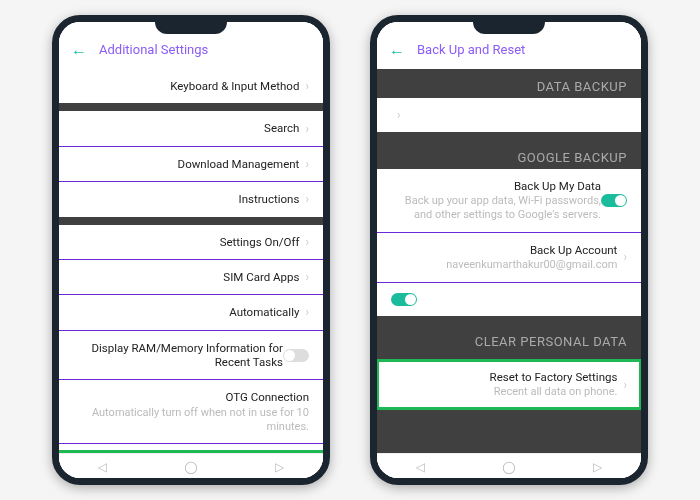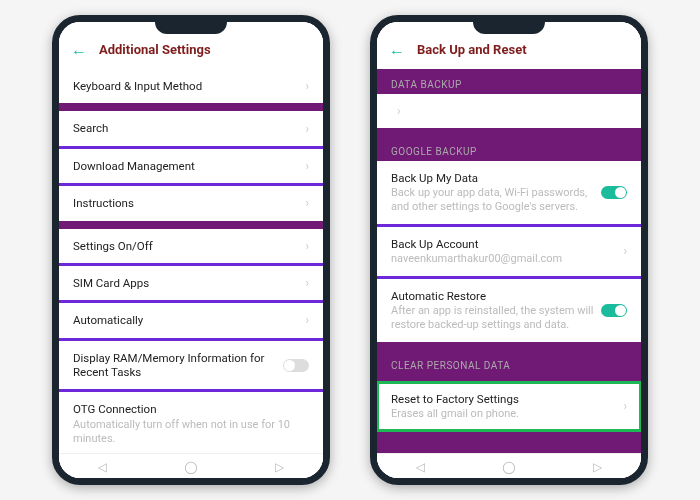--- a/index.html
+++ b/index.html
@@ -46,42 +46,43 @@
     background: #fff;
     gap: 12px;
   }
   .back-arrow {
     color: #1abc9c;
     font-size: 16px;
     font-weight: bold;
   }
   .header-title {
     font-size: 13px;
-    font-weight: 700;
-    color: #7f1d1d;
+    font-weight: 400;
+    color: #8b5cf6;
   }
   .content {
     flex: 1;
     overflow: hidden;
-    background: #701a75;
+    background: #404040;
+    text-align: right;
   }
   .section-label {
-    font-size: 10px;
+    font-size: 13px;
     color: #aaa;
     letter-spacing: 0.5px;
     padding: 10px 14px 4px 14px;
     text-transform: uppercase;
   }
   .row {
     background: #fff;
     padding: 10px 14px;
     display: flex;
     align-items: center;
     justify-content: space-between;
-    border-bottom: 3px solid #6d28d9;
+    border-bottom: 1px solid #6d28d9;
     position: relative;
   }
   .row:last-child { border-bottom: none; }
   .row-main {
     flex: 1;
     min-width: 0;
   }
   .row-title {
     font-size: 11.5px;
     color: #222;
@@ -257,34 +258,30 @@
           <div class="toggle"></div>
         </div>
         <div class="row">
           <div class="row-main">
             <div class="row-title">Back Up Account</div>
             <div class="row-sub">naveenkumarthakur00@gmail.com</div>
           </div>
           <span class="chevron">›</span>
         </div>
         <div class="row">
-          <div class="row-main">
-            <div class="row-title">Automatic Restore</div>
-            <div class="row-sub">After an app is reinstalled, the system will restore backed-up settings and data.</div>
-          </div>
           <div class="toggle"></div>
         </div>
       </div>
 
       <div class="section-label">CLEAR PERSONAL DATA</div>
       <div class="group">
         <div class="row highlight">
           <div class="row-main">
             <div class="row-title">Reset to Factory Settings</div>
-            <div class="row-sub">Erases all gmail on phone.</div>
+            <div class="row-sub">Recent all data on phone.</div>
           </div>
           <span class="chevron">›</span>
         </div>
       </div>
 
     </div>
     <div class="navbar">
       <span class="nav-btn">◁</span>
       <span class="nav-btn">◯</span>
       <span class="nav-btn">▷</span>

